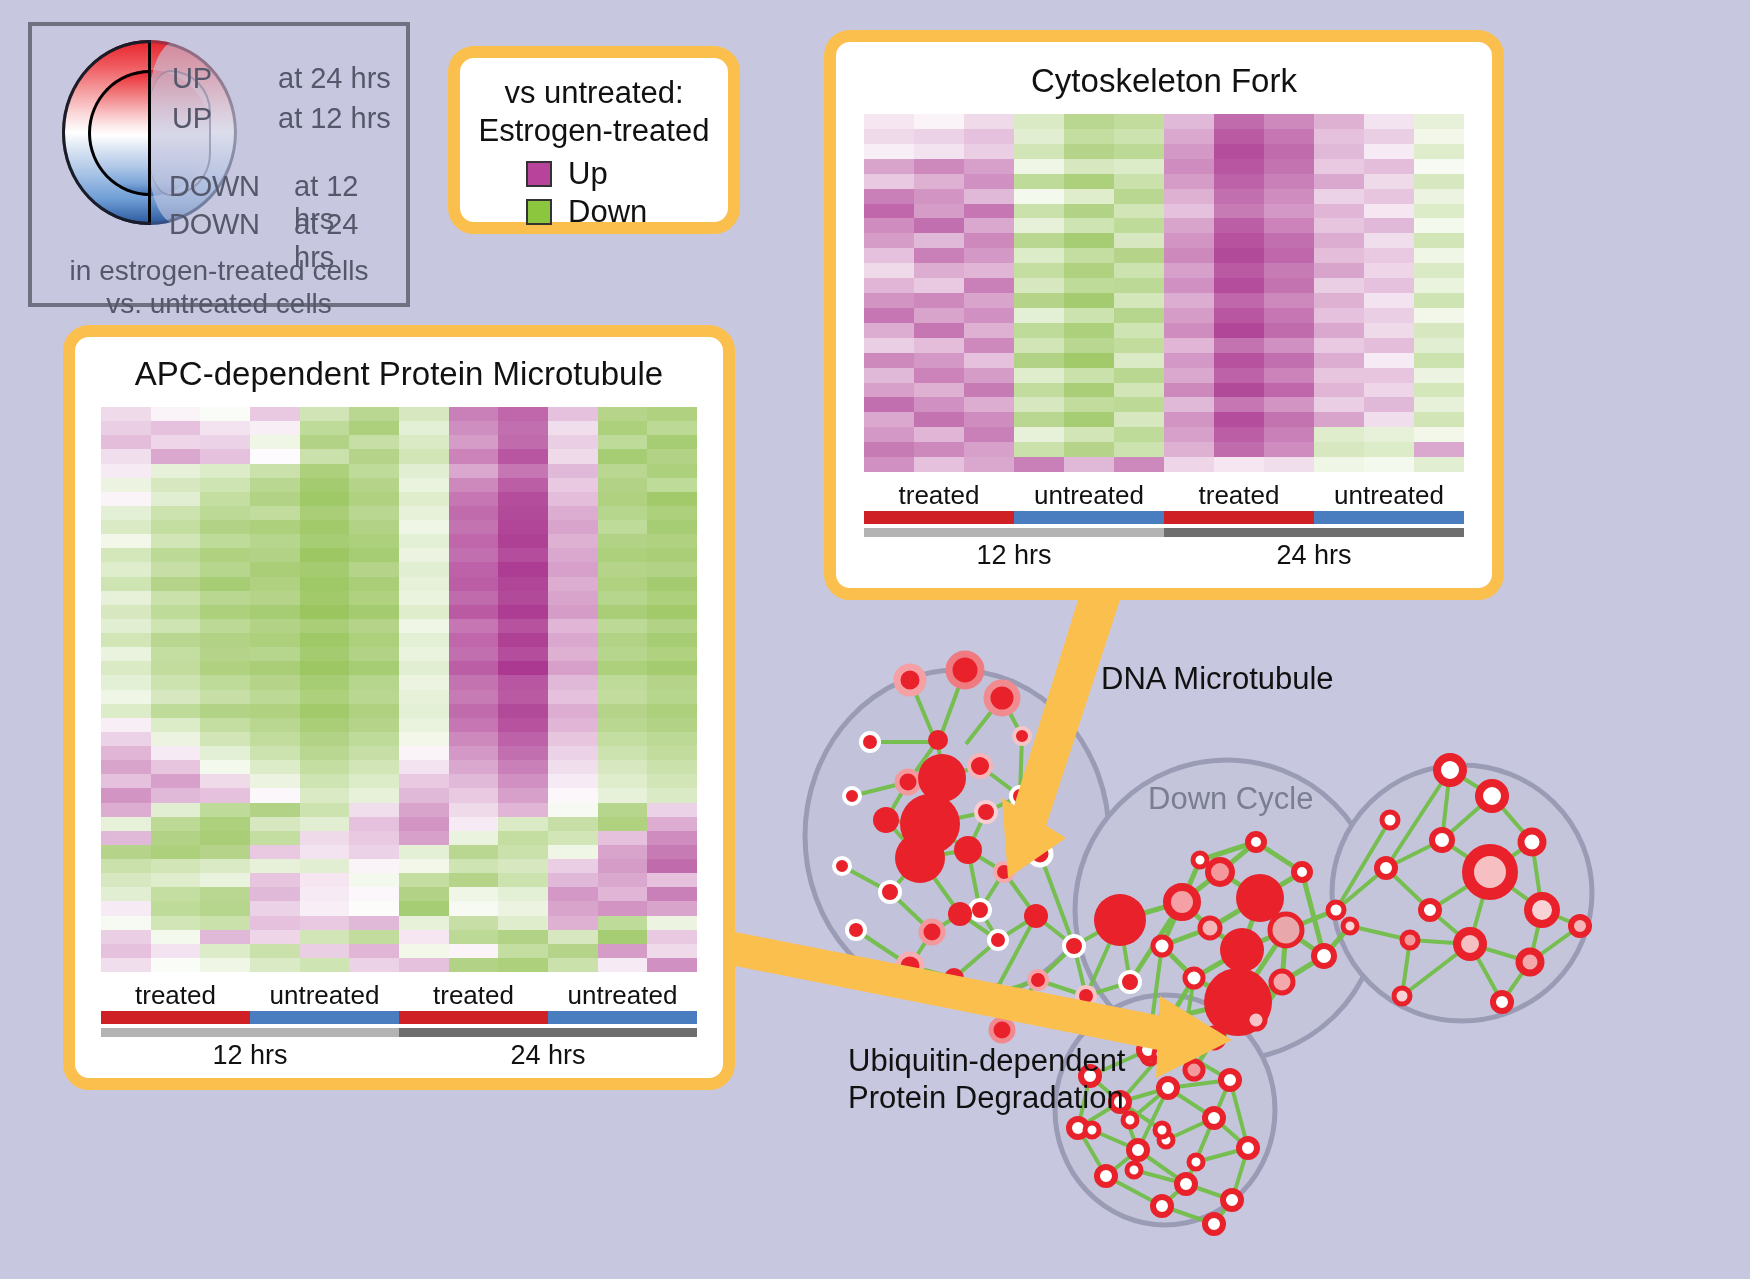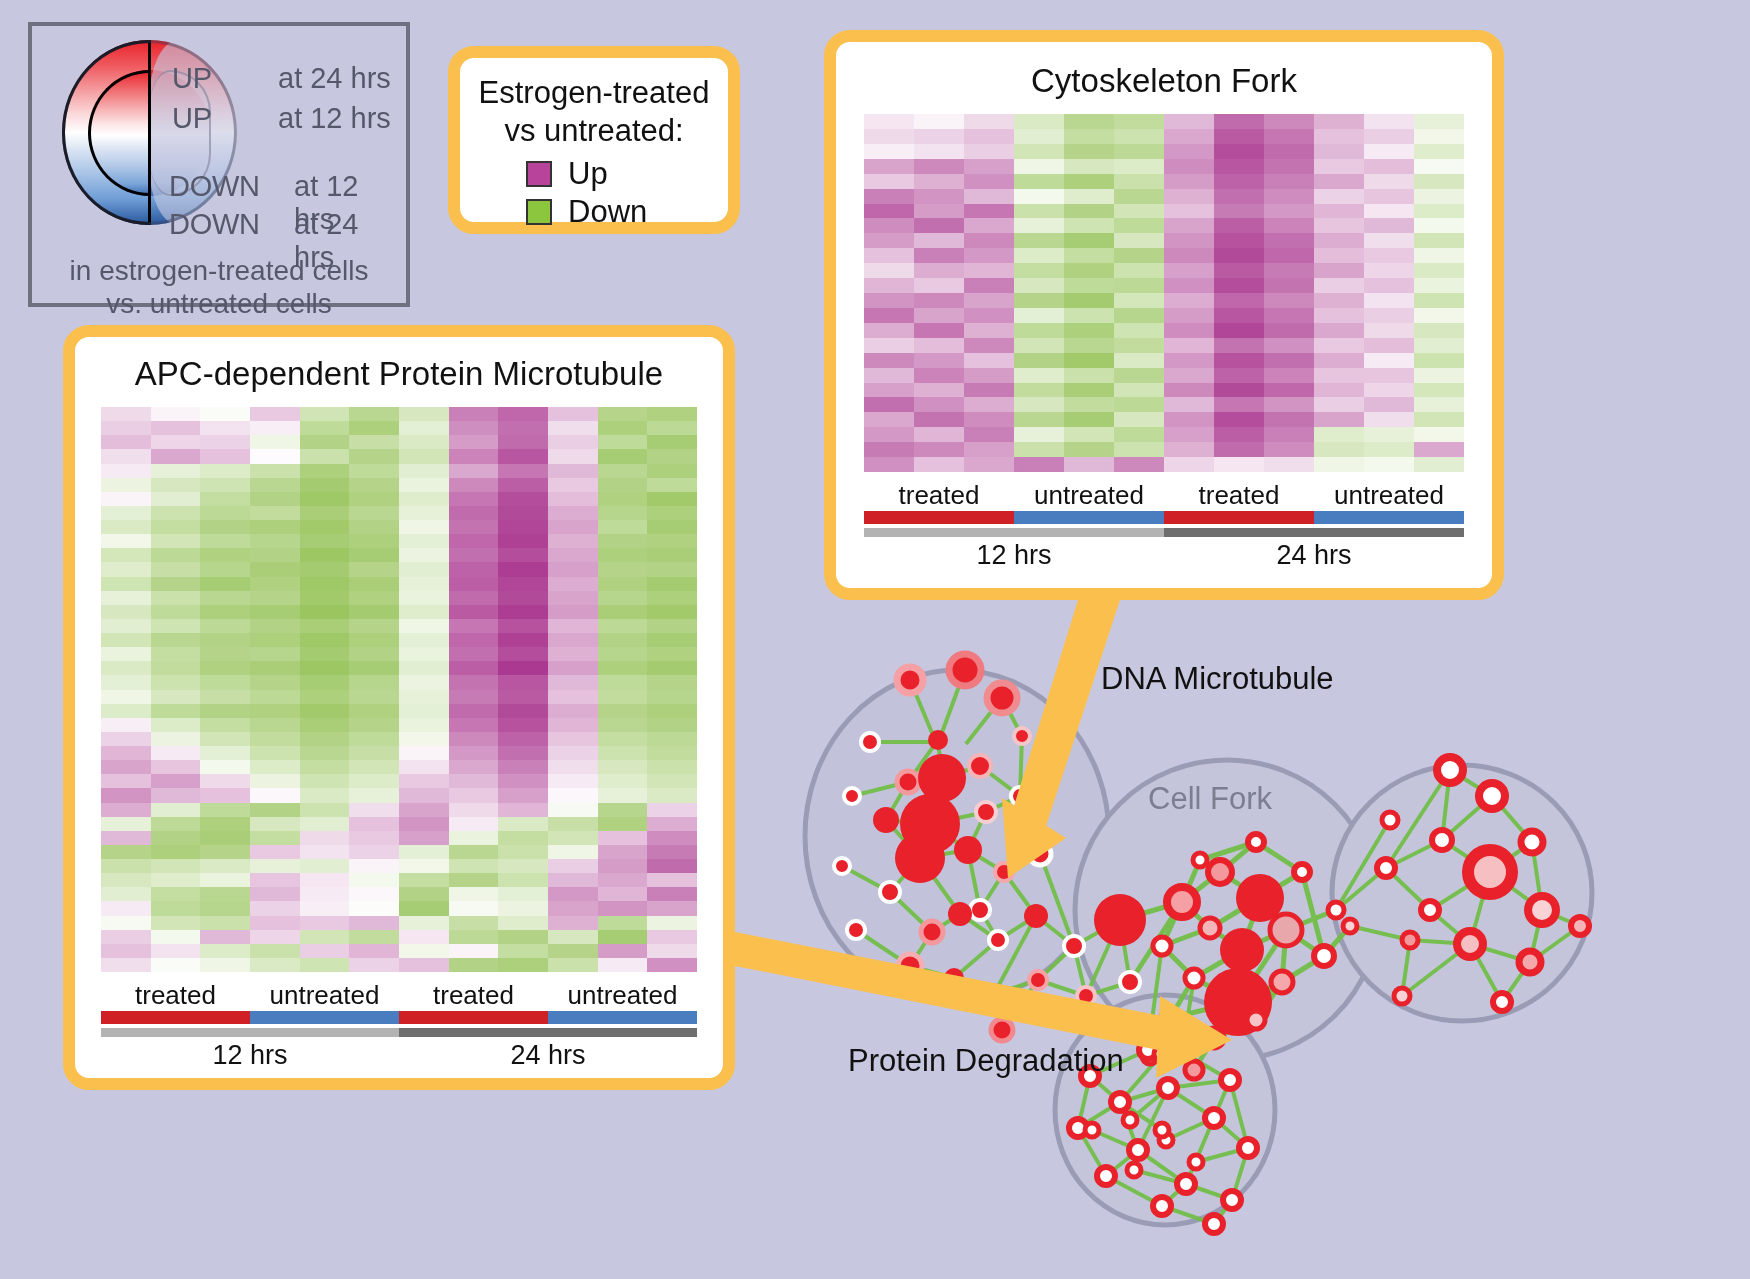--- a/index.html
+++ b/index.html
@@ -134,22 +134,22 @@
     <span class="wl dn24">DOWN</span>
     <span class="wt b24">at 24 hrs</span>
     <div id="wheel-caption">
       <div>in estrogen-treated cells</div>
       <div>vs. untreated cells</div>
     </div>
   </div>
 
   <div class="panel" id="panel-legend">
     <div class="panel-title" id="legend-title">
+      <div>vs untreated:</div>
       <div>Estrogen-treated</div>
-      <div>vs untreated:</div>
     </div>
     <div class="legend-rows">
       <div class="legend-row">
         <span class="legend-swatch" style="background:#b8439a"></span>
         <span class="legend-label">Up</span>
       </div>
       <div class="legend-row">
         <span class="legend-swatch" style="background:#8cc63e"></span>
         <span class="legend-label">Down</span>
       </div>
@@ -1246,22 +1246,23 @@
           <circle cx="344" cy="560" r="7" fill="#fff" stroke="#e8212a" stroke-width="5"></circle>
           <circle cx="376" cy="530" r="7" fill="#fff" stroke="#e8212a" stroke-width="5"></circle>
           <circle cx="406" cy="552" r="7" fill="#fff" stroke="#e8212a" stroke-width="5"></circle>
           <circle cx="372" cy="520" r="7" fill="#fff" stroke="#e8212a" stroke-width="5"></circle>
           <circle cx="340" cy="510" r="7" fill="#fff" stroke="#e8212a" stroke-width="5"></circle>
         </g>
       </g>
     </svg>
 
     <div class="net-label" id="lbl-dna">DNA Microtubule</div>
-    <div class="net-label" id="lbl-cellcycle">Cell Fork</div>
+    <div class="net-label" id="lbl-cellcycle">Down Cycle</div>
     <div class="net-label" id="lbl-ubi">
+      <div>Ubiquitin-dependent</div>
       <div>Protein Degradation</div>
     </div>
   </div>
 
   <svg class="stage" style="pointer-events:none;">
     <g fill="#fbbf4e">
       <path d="M1078 600 L1120 600 L1046 826 L1014 806 Z"></path>
       <path d="M1002 798 L1066 838 L1008 878 Z"></path>
     </g>
     <g fill="#fbbf4e">

